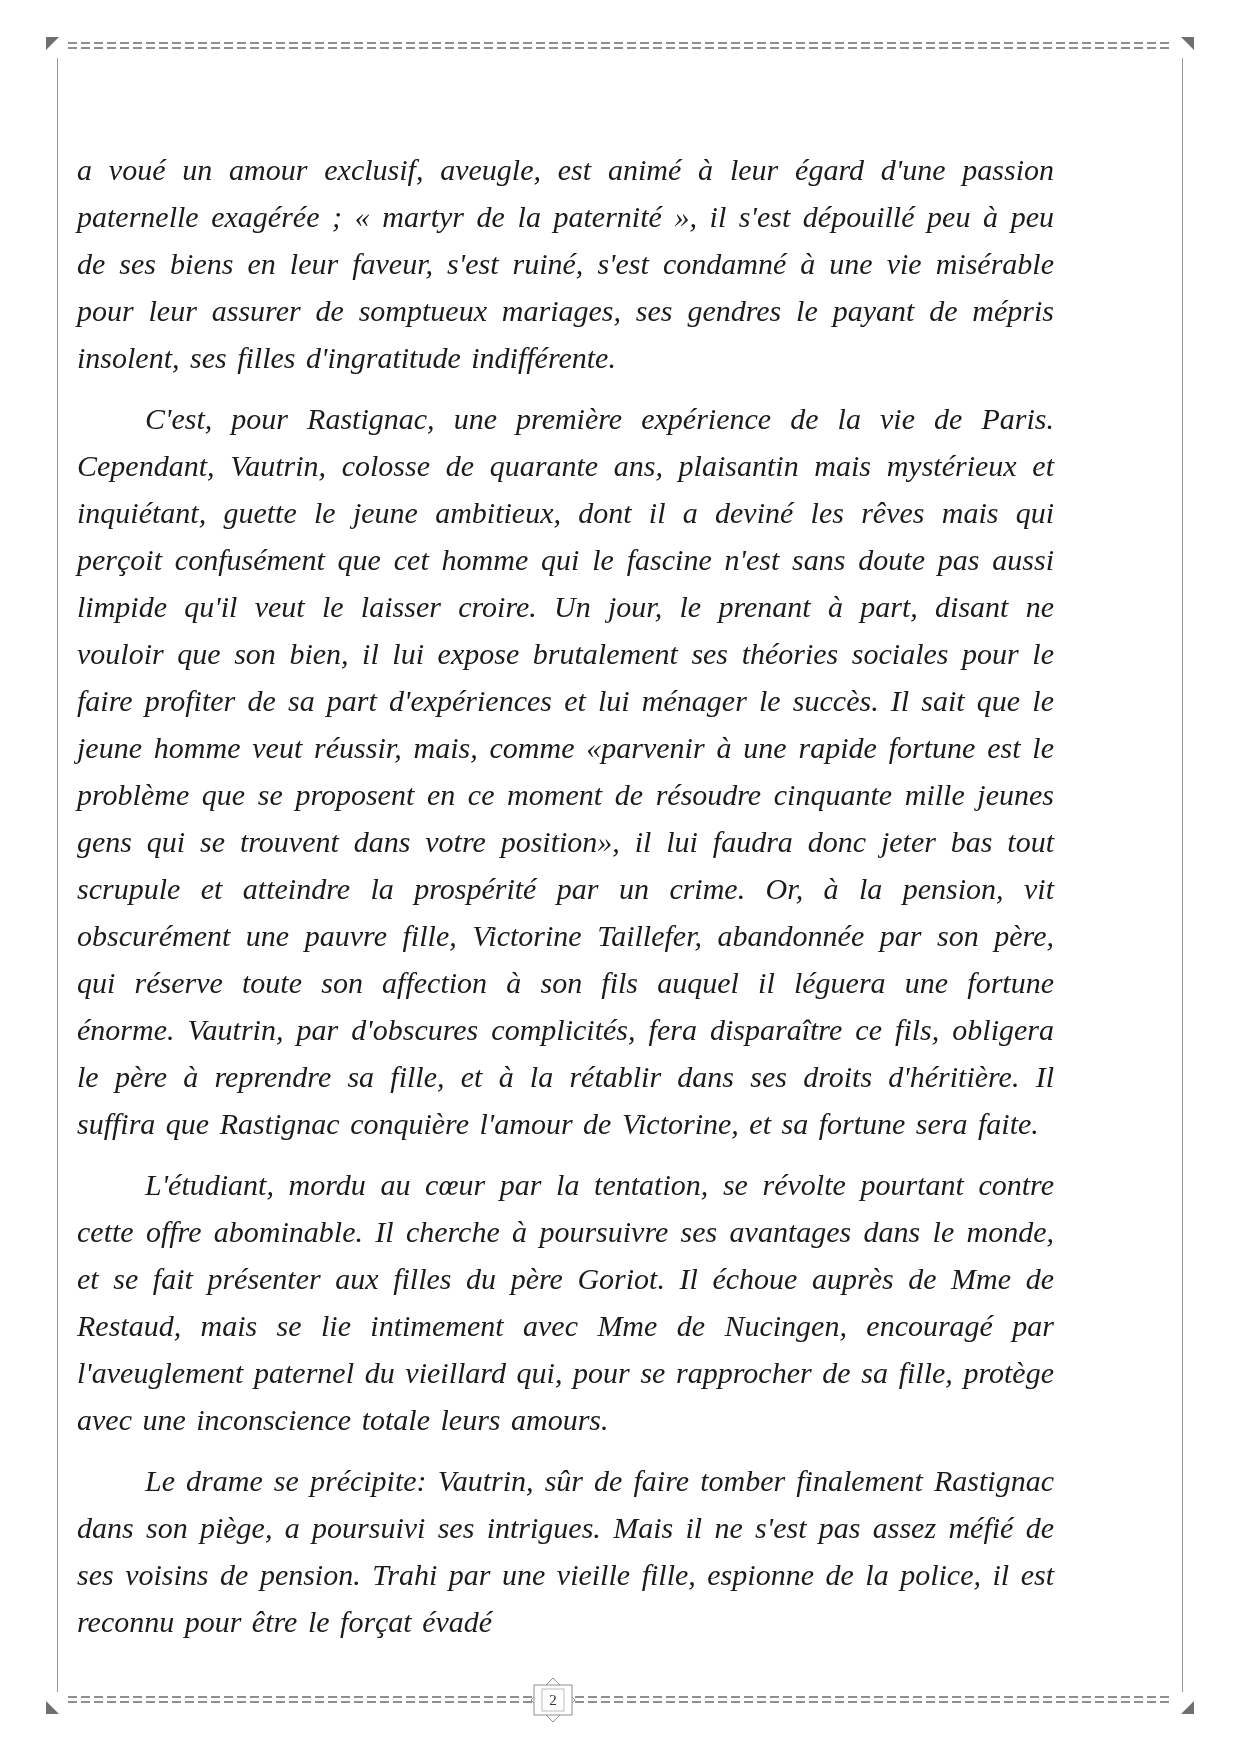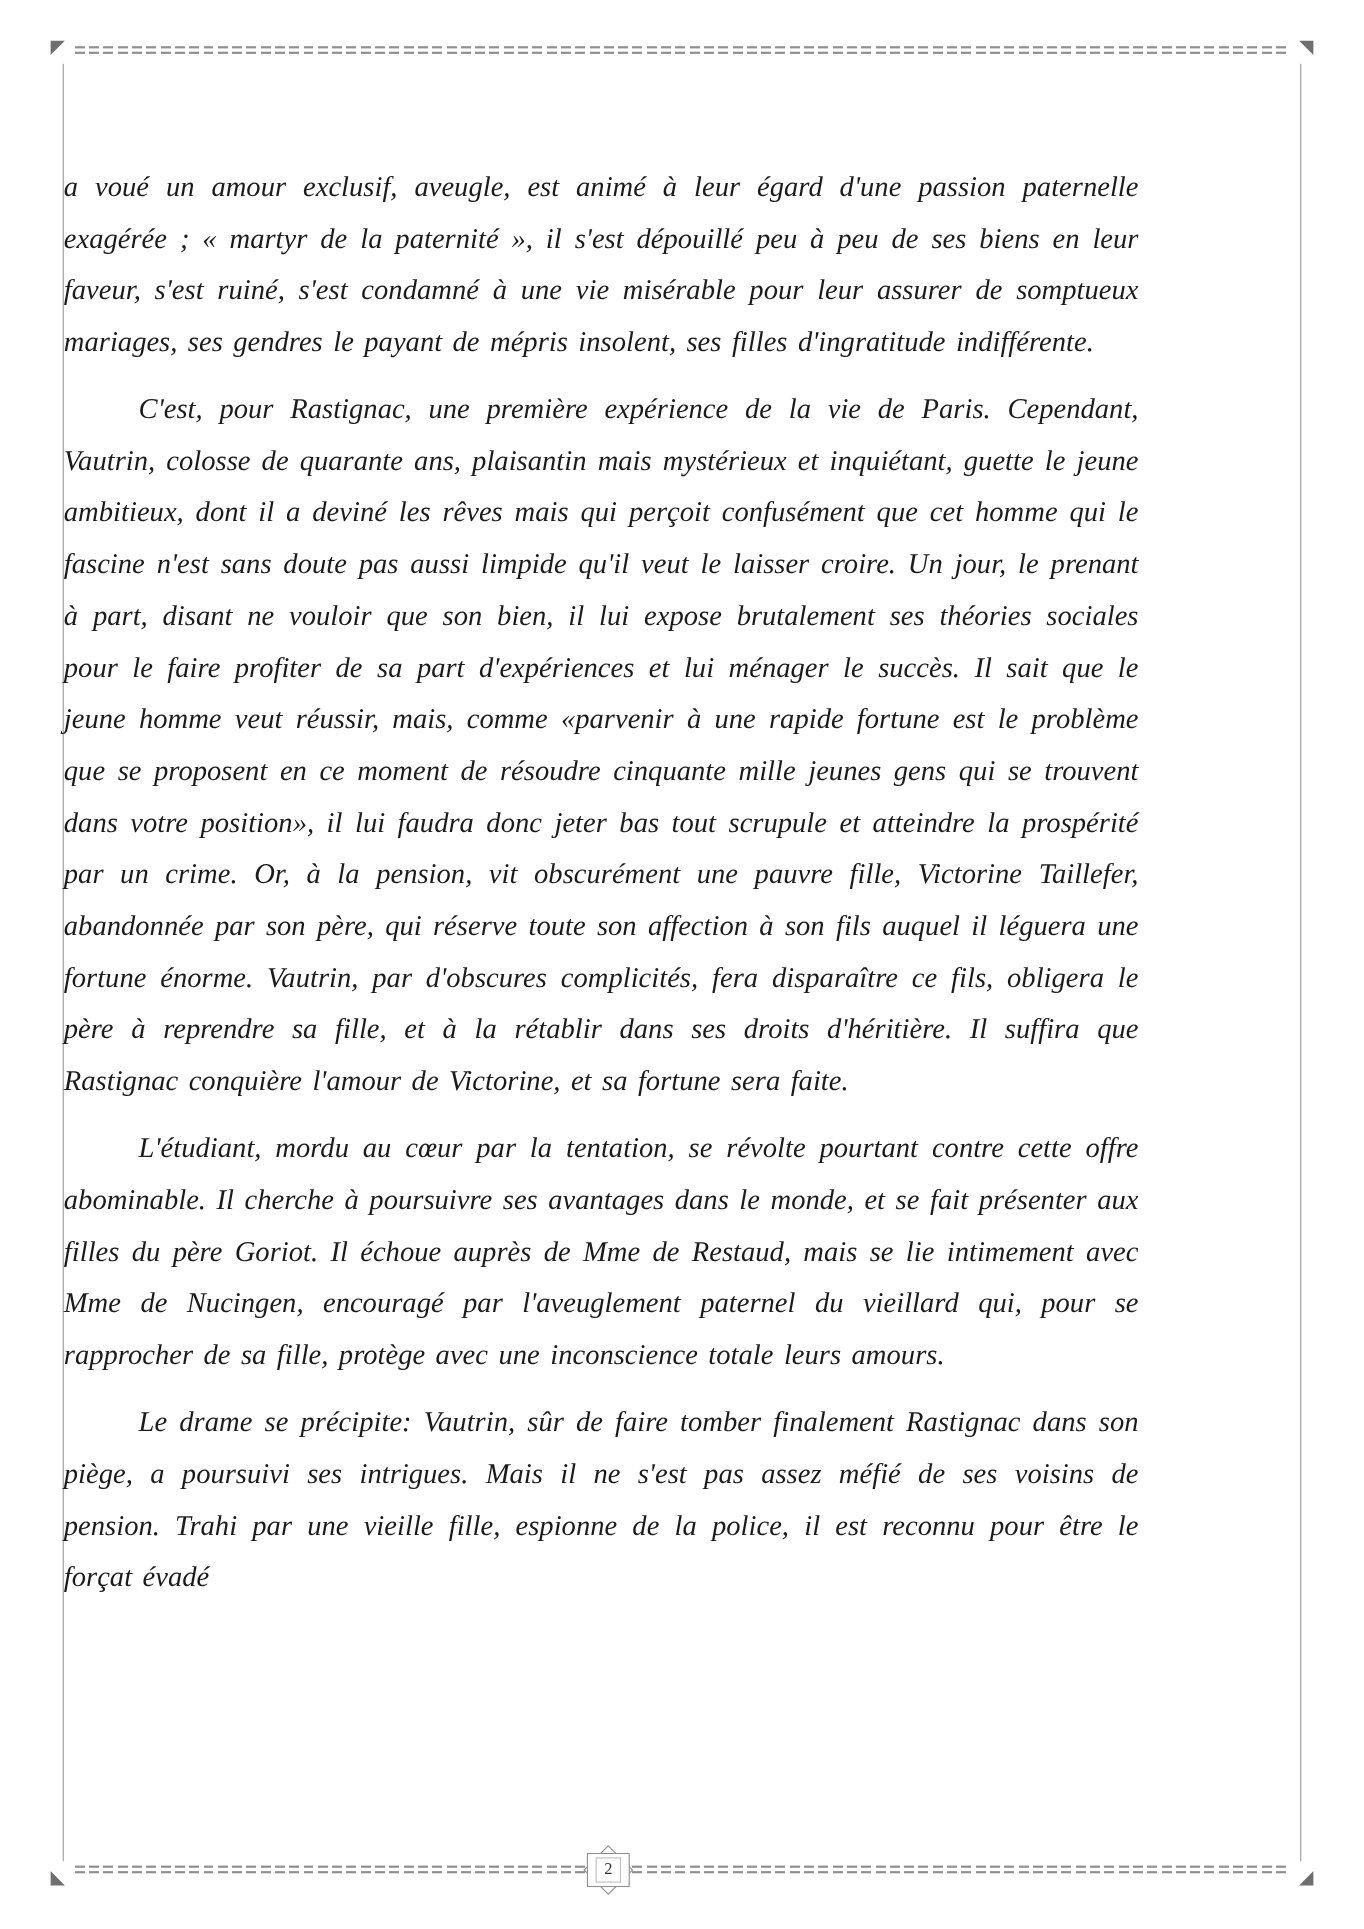--- a/index.html
+++ b/index.html
@@ -42,26 +42,26 @@
 
   .corner { position: absolute; width: 0; height: 0; }
   .corner.tl { left: 46px;  top: 37px;    border-top: 13px solid #6f6f6f;    border-right: 13px solid transparent; }
   .corner.tr { right: 46px; top: 37px;    border-top: 13px solid #6f6f6f;    border-left: 13px solid transparent; }
   .corner.bl { left: 46px;  bottom: 40px; border-bottom: 13px solid #6f6f6f; border-right: 13px solid transparent; }
   .corner.br { right: 46px; bottom: 40px; border-bottom: 13px solid #6f6f6f; border-left: 13px solid transparent; }
 
   
   .content {
     position: absolute;
-    left: 58px;
+    left: 77px;
     top: 146px;
     width: 977px;
     color: #1b1b1b;
     font-style: italic;
-    font-size: 26px;
+    font-size: 30px;
     line-height: 47px;
     text-align: justify;
   }
   .content p { margin-bottom: 14px; word-spacing: 3px; }
   .content p.indent { text-indent: 68px; }
 
   
   .pagenum-wrap {
     position: absolute;
     left: 522px;

